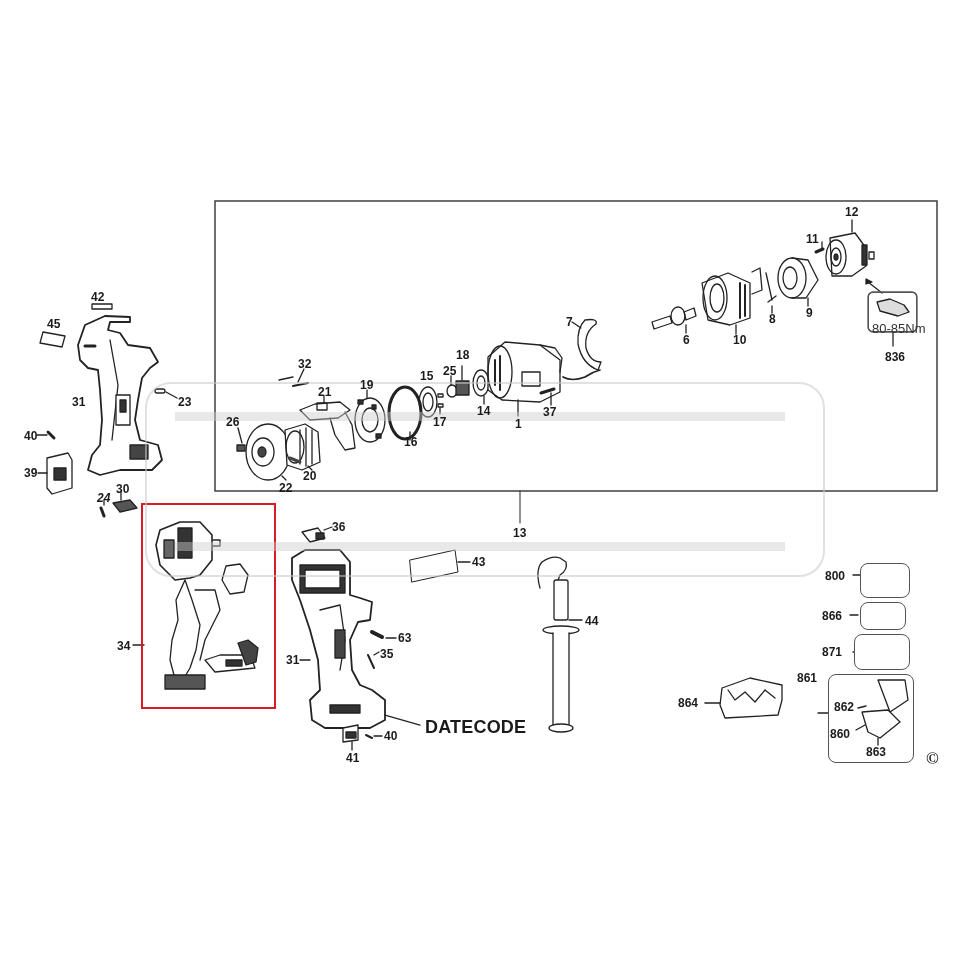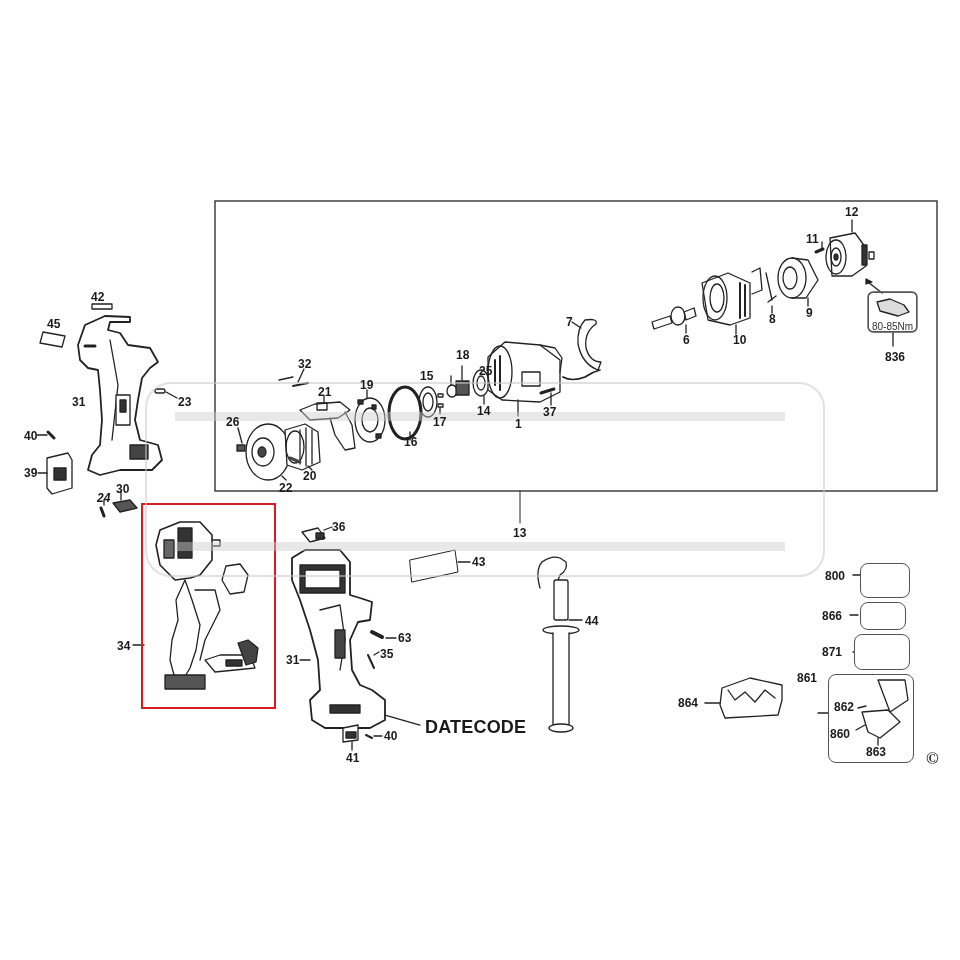--- a/index.html
+++ b/index.html
@@ -2,21 +2,21 @@
 <html><head>
 <meta charset="utf-8">
 <style>
   html, body { margin: 0; padding: 0; background: #ffffff; }
   body { width: 960px; height: 960px; position: relative; overflow: hidden;
          font-family: "Liberation Sans", sans-serif; }
   #canvas { position: absolute; left: 0; top: 0; width: 960px; height: 960px; }
   .lbl { position: absolute; font-family: "Liberation Sans", sans-serif; font-weight: bold;
          font-size: 12px; color: #1a1a1a; line-height: 1; white-space: nowrap; }
   .datecode { font-size: 18px; letter-spacing: 0.2px; }
-  .torque { font-weight: normal; font-size: 10px; color: #333; }
+  .torque { font-weight: normal; font-size: 13px; color: #333; }
   .copyright { font-size: 17px; font-weight: bold; font-family: "Liberation Serif", serif; }
   .redbox { position: absolute; border: 2.5px solid #d81b24; box-sizing: border-box; }
   .watermark { position: absolute; left: 145px; top: 382px; width: 680px; height: 195px;
                border: 2px solid rgba(200,200,200,0.55); border-radius: 26px; box-sizing: border-box; }
   .wm-text { position: absolute; left: 180px; top: 392px; width: 620px; text-align: center;
              font-family: "DejaVu Sans", sans-serif; font-weight: bold; font-size: 128px;
              color: rgba(205,205,205,0.38); letter-spacing: -4px; line-height: 1;
              -webkit-text-stroke: 2px rgba(175,175,175,0.35); }
   .wm-bar { position: absolute; left: 175px; height: 9px; width: 610px;
             background: rgba(205,205,205,0.45); }
@@ -338,21 +338,21 @@
   <span class="lbl" style="left:566px;top:316px;">7</span>
   <span class="lbl" style="left:683px;top:334px;">6</span>
   <span class="lbl" style="left:733px;top:334px;">10</span>
   <span class="lbl" style="left:769px;top:313px;">8</span>
   <span class="lbl" style="left:806px;top:307px;">9</span>
   <span class="lbl torque" style="left:872px;top:322px;">80-85Nm</span>
   <span class="lbl" style="left:885px;top:351px;">836</span>
   <span class="lbl" style="left:298px;top:358px;">32</span>
   <span class="lbl" style="left:456px;top:349px;">18</span>
   <span class="lbl" style="left:420px;top:370px;">15</span>
-  <span class="lbl" style="left:443px;top:365px;margin-left:36px;">25</span>
+  <span class="lbl" style="left:443px;top:365px;">25</span>
   <span class="lbl" style="left:360px;top:379px;">19</span>
   <span class="lbl" style="left:318px;top:386px;">21</span>
   <span class="lbl" style="left:433px;top:416px;">17</span>
   <span class="lbl" style="left:477px;top:405px;">14</span>
   <span class="lbl" style="left:543px;top:406px;">37</span>
   <span class="lbl" style="left:515px;top:418px;">1</span>
   <span class="lbl" style="left:226px;top:416px;">26</span>
   <span class="lbl" style="left:404px;top:436px;">16</span>
   <span class="lbl" style="left:303px;top:470px;">20</span>
   <span class="lbl" style="left:279px;top:482px;">22</span>

